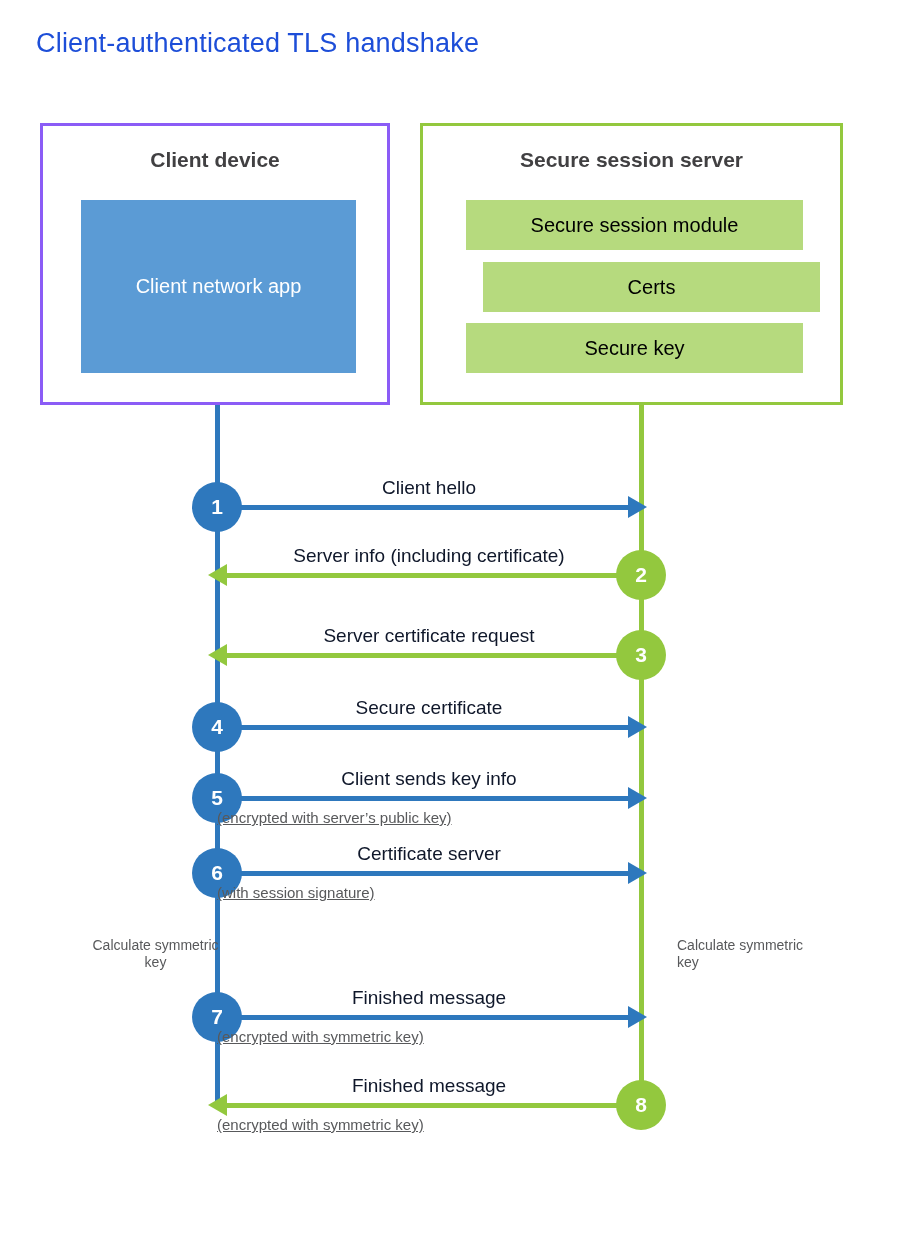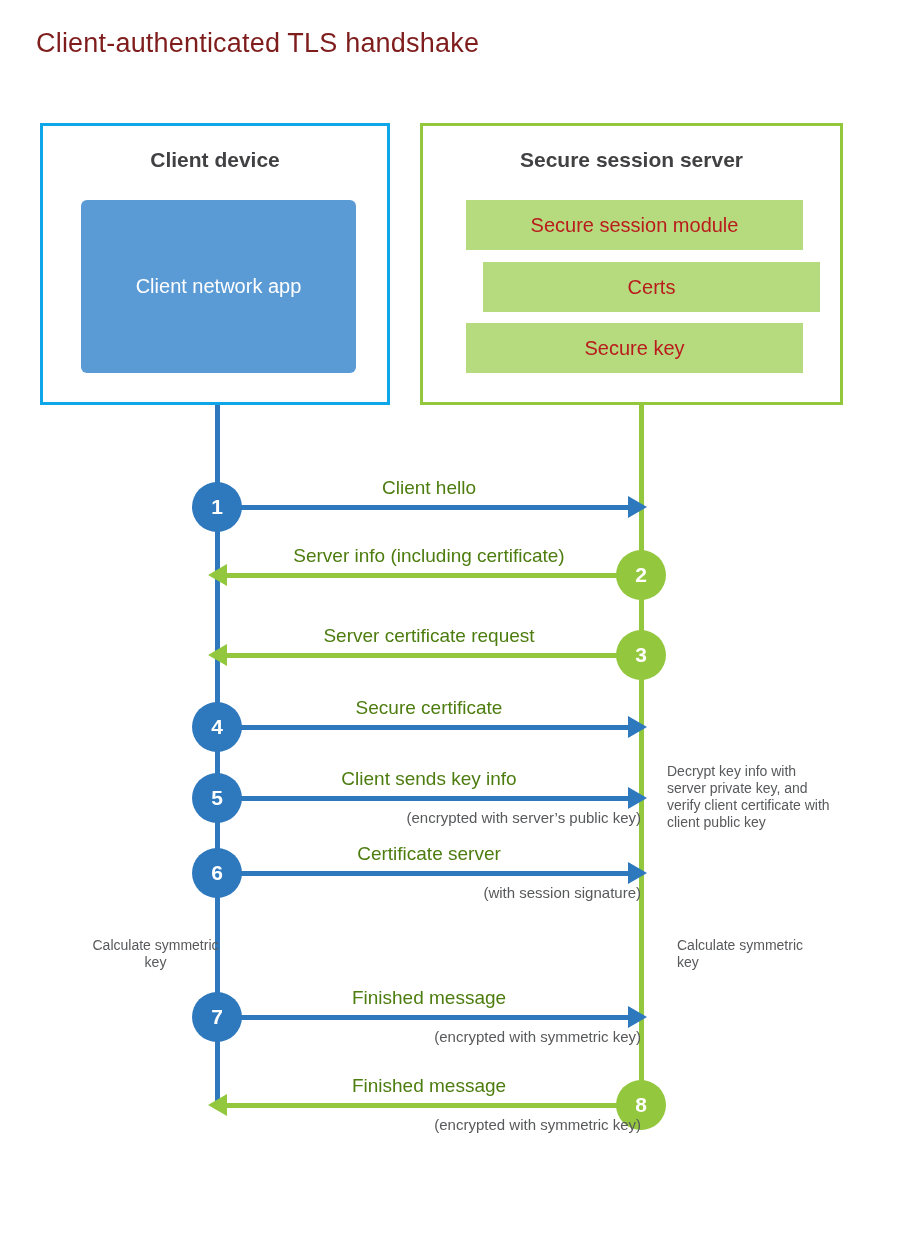--- a/index.html
+++ b/index.html
@@ -1,34 +1,34 @@
 <!DOCTYPE html>
 <html><head>
 <meta charset="utf-8">
 <style>
   html,body{margin:0;padding:0;background:#ffffff;}
   body{font-family:"Liberation Sans","DejaVu Sans",sans-serif;}
   .stage{position:relative;width:900px;height:1256px;background:#fff;overflow:hidden;}
 
   .page-title{position:absolute;left:36px;top:28px;font-size:27px;font-weight:300;
-    color:#7f1d1d;letter-spacing:0.2px;}
+    color:#1d4ed8;letter-spacing:0.2px;}
 
   
   .actor{position:absolute;top:123px;background:#fff;box-sizing:border-box;}
-  .actor.client{left:40px;width:350px;height:282px;border:3px solid #0ea5e9;text-decoration:underline;}
+  .actor.client{left:40px;width:350px;height:282px;border:3px solid #8b5cf6;text-decoration:underline;}
   .actor.server{left:420px;width:423px;height:282px;border:3px solid #93c83e;}
   .actor-title{position:absolute;left:0;right:0;top:22px;text-align:center;
     font-size:21px;font-weight:bold;color:#414042;}
 
   .client-app{position:absolute;left:38px;top:74px;width:275px;height:173px;
     background:#5b9bd5;color:#fff;font-size:20px;display:flex;align-items:center;
-    justify-content:center;text-align:center;line-height:1.55;padding:0 30px;box-sizing:border-box;border-radius:6px;}
+    justify-content:center;text-align:center;line-height:1.55;padding:0 30px;box-sizing:border-box;}
 
   .server-bar{position:absolute;left:43px;width:337px;height:50px;background:#b6da7e;
-    color:#b91c1c;font-size:20px;display:flex;align-items:center;justify-content:center;}
+    color:#000000;font-size:20px;display:flex;align-items:center;justify-content:center;}
   .server-bar.b0{top:74px;}
   .server-bar.b1{top:136px;margin-left:17px;}
   .server-bar.b2{top:197px;}
 
   
   .lifeline{position:absolute;top:405px;width:5px;height:700px;}
   .lifeline.blue{left:215px;background:#2e78bd;}
   .lifeline.green{left:639px;background:#93c83e;}
 
   
@@ -39,23 +39,23 @@
   .msg.green .line{background:#93c83e;}
   .msg .head{position:absolute;top:-11px;width:0;height:0;
     border-top:11px solid transparent;border-bottom:11px solid transparent;}
   .msg.dir-right .head{right:-6px;border-left:19px solid #2e78bd;}
   .msg.dir-left  .head{left:-9px;border-right:19px solid #93c83e;}
   .msg .badge{position:absolute;top:-25px;width:50px;height:50px;border-radius:50%;
     color:#fff;font-size:21px;font-weight:bold;display:flex;align-items:center;justify-content:center;}
   .msg.blue  .badge{left:-25px;background:#2e78bd;}
   .msg.green .badge{right:-25px;background:#93c83e;}
   .msg .label{position:absolute;left:0;right:0;bottom:8px;text-align:center;
-    font-size:19px;color:#4d7c0f;}
-  .msg .sub{position:absolute;left:0;right:0;top:11px;text-align:right;
-    font-size:15px;color:#58595b;}
+    font-size:19px;color:#0f172a;}
+  .msg .sub{position:absolute;left:0;right:0;top:11px;text-align:left;
+    font-size:15px;color:#58595b;text-decoration:underline;}
 
   
   .note{position:absolute;font-size:14px;line-height:17px;color:#58595b;}
   .note.decrypt{left:667px;top:763px;width:168px;}
   .note.calc-left{left:88px;top:937px;width:135px;text-align:center;}
   .note.calc-right{left:677px;top:937px;width:135px;text-align:left;}
 </style>
 </head>
 <body>
 
@@ -131,17 +131,16 @@
   </div>
 
   <div class="msg green dir-left" style="top:1105px">
     <div class="line"></div>
     <div class="head"></div>
     <div class="badge">8</div>
     <div class="label">Finished message</div>
     <div class="sub">(encrypted with symmetric key)</div>
   </div>
 
-  <div class="note decrypt">Decrypt key info with server private key, and verify client certificate with client public key</div>
   <div class="note calc-left">Calculate symmetric key</div>
   <div class="note calc-right">Calculate symmetric key</div>
 
 </div>
 
 </body></html>

